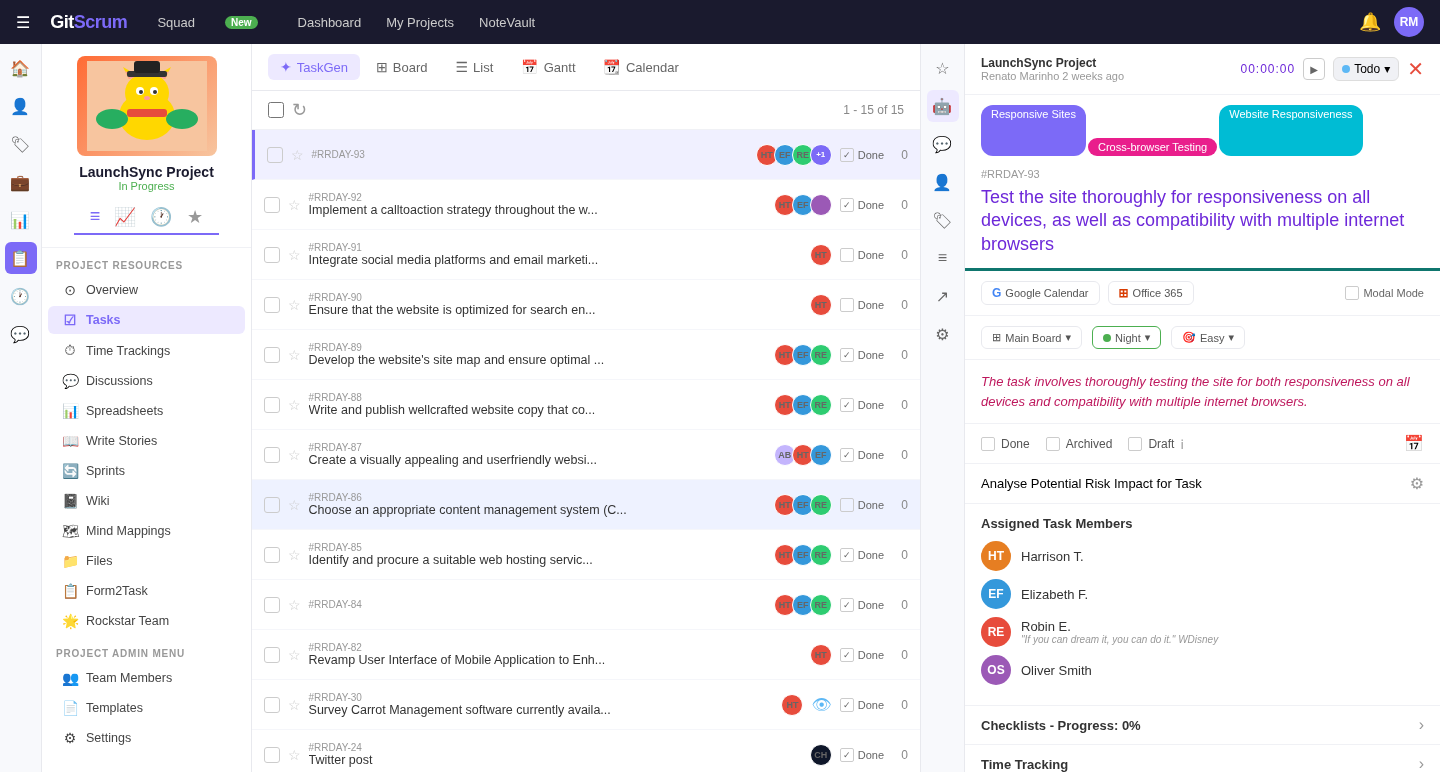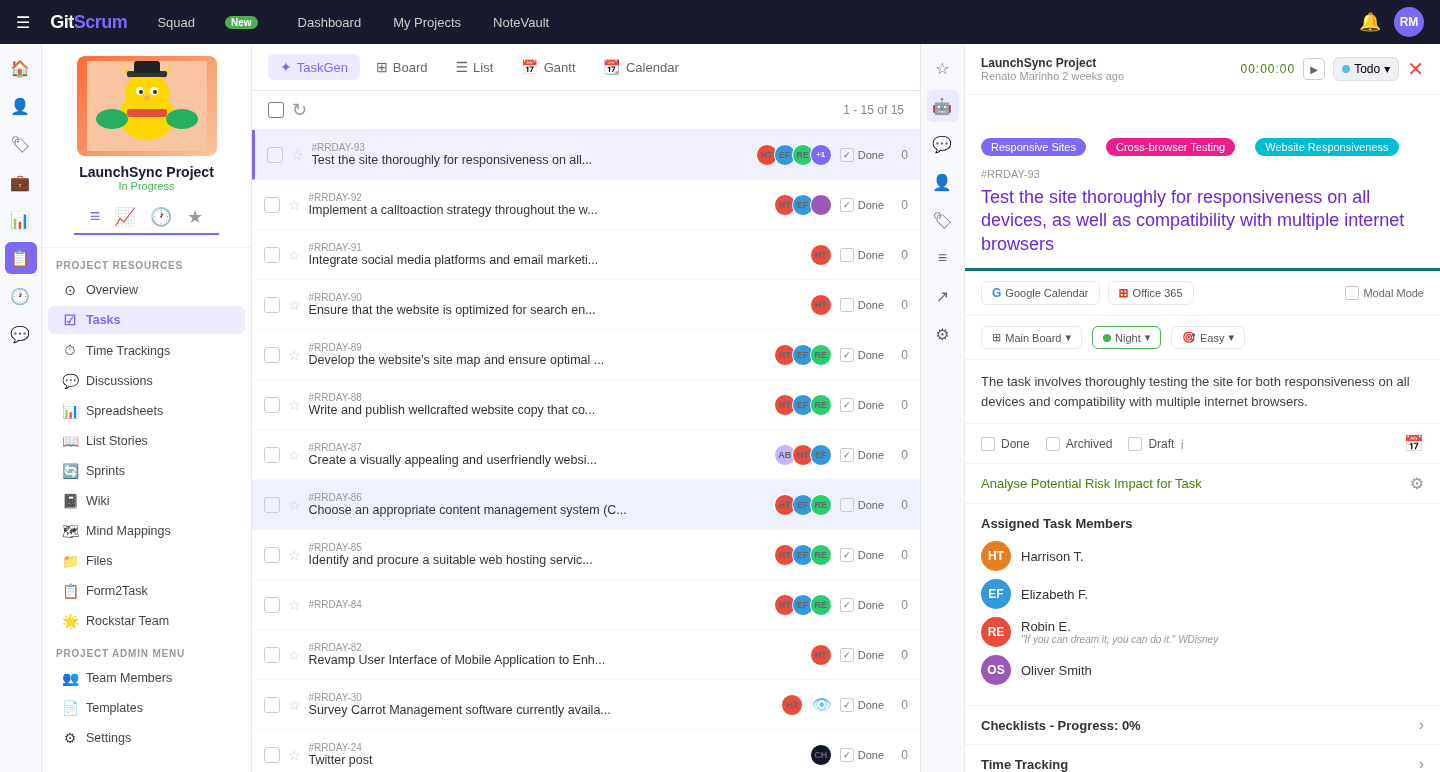--- a/index.html
+++ b/index.html
@@ -4,21 +4,21 @@
   <style>
     * { box-sizing: border-box; margin: 0; padding: 0; }
     body { font-family: -apple-system, BlinkMacSystemFont, 'Segoe UI', sans-serif; font-size: 13px; background: #f5f6fa; display: flex; flex-direction: column; height: 772px; overflow: hidden; }
 
     
     .top-nav { background: #1a1a2e; display: flex; align-items: center; padding: 0 16px; height: 44px; gap: 20px; flex-shrink: 0; }
     .hamburger { color: white; cursor: pointer; font-size: 16px; }
     .logo { color: white; font-weight: 700; font-size: 18px; letter-spacing: -0.5px; }
     .logo span { color: #7c6af7; }
     .nav-badge { background: #4caf50; color: white; font-size: 10px; padding: 1px 6px; border-radius: 10px; font-weight: 600; }
-    .nav-links { display: flex; gap: 12px; margin-left: 10px; }
+    .nav-links { display: flex; gap: 5px; margin-left: 10px; }
     .nav-link { color: #ccc; padding: 4px 10px; border-radius: 4px; cursor: pointer; font-size: 13px; }
     .nav-right { margin-left: auto; display: flex; align-items: center; gap: 12px; }
     .nav-icon { color: #ccc; font-size: 18px; cursor: pointer; }
     .avatar-circle { width: 30px; height: 30px; border-radius: 50%; background: #7c6af7; overflow: hidden; display: flex; align-items: center; justify-content: center; color: white; font-size: 12px; font-weight: 600; }
 
     
     .main-container { display: flex; flex: 1; overflow: hidden; }
 
     
     .icon-bar { width: 42px; background: #f8f9fc; border-right: 1px solid #e8e9ee; display: flex; flex-direction: column; align-items: center; padding-top: 8px; gap: 6px; flex-shrink: 0; }
@@ -70,57 +70,57 @@
     .detail-sidebar { width: 44px; background: #f8f9fc; border-right: 1px solid #e8e9ee; display: flex; flex-direction: column; align-items: center; padding-top: 8px; gap: 6px; }
     .detail-sidebar-icon { width: 32px; height: 32px; display: flex; align-items: center; justify-content: center; border-radius: 6px; cursor: pointer; color: #666; font-size: 16px; }
     .detail-sidebar-icon.active { background: #ede9ff; color: #7c6af7; }
 
     .detail-content { flex: 1; overflow-y: auto; }
     .detail-header { display: flex; align-items: center; justify-content: space-between; padding: 12px 16px; border-bottom: 1px solid #f0f1f5; }
     .detail-project-info { display: flex; flex-direction: column; }
     .detail-project-name { font-size: 12px; font-weight: 600; color: #333; }
     .detail-project-time { font-size: 11px; color: #999; }
     .detail-header-right { display: flex; align-items: center; gap: 8px; }
-    .time-display { font-size: 12px; color: #4d7c0f; font-weight: 500; letter-spacing: 1px; }
+    .time-display { font-size: 12px; color: #6d28d9; font-weight: 500; letter-spacing: 1px; }
     .play-btn { width: 22px; height: 22px; border: 1px solid #ccc; border-radius: 4px; display: flex; align-items: center; justify-content: center; cursor: pointer; font-size: 10px; color: #666; }
     .status-dropdown { display: flex; align-items: center; gap: 4px; background: #f0f1f5; border: 1px solid #ddd; border-radius: 6px; padding: 4px 8px; cursor: pointer; font-size: 12px; }
     .status-dot { width: 8px; height: 8px; border-radius: 50%; background: #5db8f5; }
     .close-btn { color: #e74c3c; font-size: 20px; cursor: pointer; font-weight: 300; }
 
-    .detail-tags { display: flex; gap: 20px; padding: 10px 16px; flex-wrap: wrap; align-items: flex-end; }
+    .detail-tags { display: flex; gap: 2px; padding: 10px 16px; flex-wrap: wrap; }
     .tag { padding: 3px 10px; border-radius: 12px; font-size: 11px; font-weight: 500; }
     .tag-purple { background: #7c6af7; color: white; }
     .tag-pink { background: #e91e8c; color: white; margin-top: 33px; }
     .tag-teal { background: #00bcd4; color: white; }
 
     .detail-task-id { padding: 2px 16px; font-size: 11px; color: #999; }
     .detail-title { padding: 4px 16px 12px; font-size: 18px; font-weight: 400; color: #6d28d9; line-height: 1.3; border-bottom: 3px solid #0f766e; }
 
     .detail-integrations { display: flex; align-items: center; gap: 8px; padding: 10px 16px; border-bottom: 1px solid #f0f1f5; }
     .integration-btn { display: flex; align-items: center; gap: 4px; padding: 4px 10px; border: 1px solid #e8e9ee; border-radius: 6px; font-size: 11px; cursor: pointer; color: #555; }
     .modal-toggle { display: flex; align-items: center; gap: 4px; font-size: 11px; color: #666; cursor: pointer; margin-left: auto; }
     .toggle-box { width: 14px; height: 14px; border: 1px solid #ccc; border-radius: 2px; }
 
     .detail-selectors { display: flex; gap: 10px; padding: 10px 16px; border-bottom: 1px solid #f0f1f5; }
     .selector-btn { display: flex; align-items: center; gap: 4px; padding: 4px 10px; border: 1px solid #e8e9ee; border-radius: 6px; font-size: 11px; cursor: pointer; color: #555; }
     .selector-btn-green { border-color: #4caf50; }
     .selector-dot-green { width: 8px; height: 8px; border-radius: 50%; background: #4caf50; }
 
-    .detail-description { padding: 12px 16px; font-size: 13px; color: #404040; line-height: 1.5; border-bottom: 1px solid #f0f1f5; }
+    .detail-description { padding: 12px 16px; font-size: 13px; color: #be185d; line-height: 1.5; border-bottom: 1px solid #f0f1f5; font-style: italic; }
 
     .detail-checkboxes { display: flex; gap: 16px; padding: 10px 16px; border-bottom: 1px solid #f0f1f5; }
     .detail-checkbox-item { display: flex; align-items: center; gap: 6px; font-size: 12px; color: #555; cursor: pointer; }
     .detail-checkbox { width: 14px; height: 14px; border: 1.5px solid #ccc; border-radius: 2px; }
     .detail-info-icon { color: #999; font-size: 13px; }
     .detail-cal-icon { margin-left: auto; color: #999; font-size: 16px; cursor: pointer; }
 
     .detail-section { display: flex; align-items: center; justify-content: space-between; padding: 10px 16px; border-bottom: 1px solid #f0f1f5; cursor: pointer; }
     .detail-section-title { font-size: 13px; font-weight: 600; color: #333; }
     .detail-section-arrow { color: #999; font-size: 16px; }
-    .analyse-link { color: #4d7c0f; font-weight: 500; cursor: pointer; }
+    .analyse-link { color: #000000; font-weight: 500; cursor: pointer; }
 
     .assigned-section { padding: 12px 16px; border-bottom: 1px solid #f0f1f5; }
     .assigned-title { font-size: 13px; font-weight: 600; color: #333; margin-bottom: 10px; }
     .assigned-member { display: flex; align-items: center; gap: 10px; margin-bottom: 8px; }
     .member-avatar { width: 30px; height: 30px; border-radius: 50%; display: flex; align-items: center; justify-content: center; font-size: 12px; font-weight: 600; color: white; flex-shrink: 0; }
     .member-name { font-size: 13px; color: #333; font-weight: 500; }
     .member-quote { font-size: 10px; color: #999; font-style: italic; }
 
     
     ::-webkit-scrollbar { width: 4px; }
@@ -224,21 +224,21 @@
     <div class="sidebar-item">
       <span class="sidebar-item-icon">💬</span>
       <span>Discussions</span>
     </div>
     <div class="sidebar-item">
       <span class="sidebar-item-icon">📊</span>
       <span>Spreadsheets</span>
     </div>
     <div class="sidebar-item">
       <span class="sidebar-item-icon">📖</span>
-      <span>List Stories</span>
+      <span>Write Stories</span>
     </div>
     <div class="sidebar-item">
       <span class="sidebar-item-icon">🔄</span>
       <span>Sprints</span>
     </div>
     <div class="sidebar-item">
       <span class="sidebar-item-icon">📓</span>
       <span>Wiki</span>
     </div>
     <div class="sidebar-item">
@@ -307,21 +307,20 @@
       <div class="task-count">1 - 15 of 15</div>
     </div>
 
     <div class="task-list">
 
       <div class="task-row selected">
         <div class="task-checkbox"></div>
         <span class="task-star">☆</span>
         <div class="task-info">
           <div class="task-id">#RRDAY-93</div>
-          <div class="task-title">Test the site thoroughly for responsiveness on all...</div>
         </div>
         <div class="task-avatars">
           <div class="task-avatar avatar-color-1">HT</div>
           <div class="task-avatar avatar-color-2">EF</div>
           <div class="task-avatar avatar-color-3">RE</div>
           <div class="task-avatar task-avatar-more">+1</div>
         </div>
         <div class="task-status">
           <div class="task-status-check">✓</div>
           <span>Done</span>

